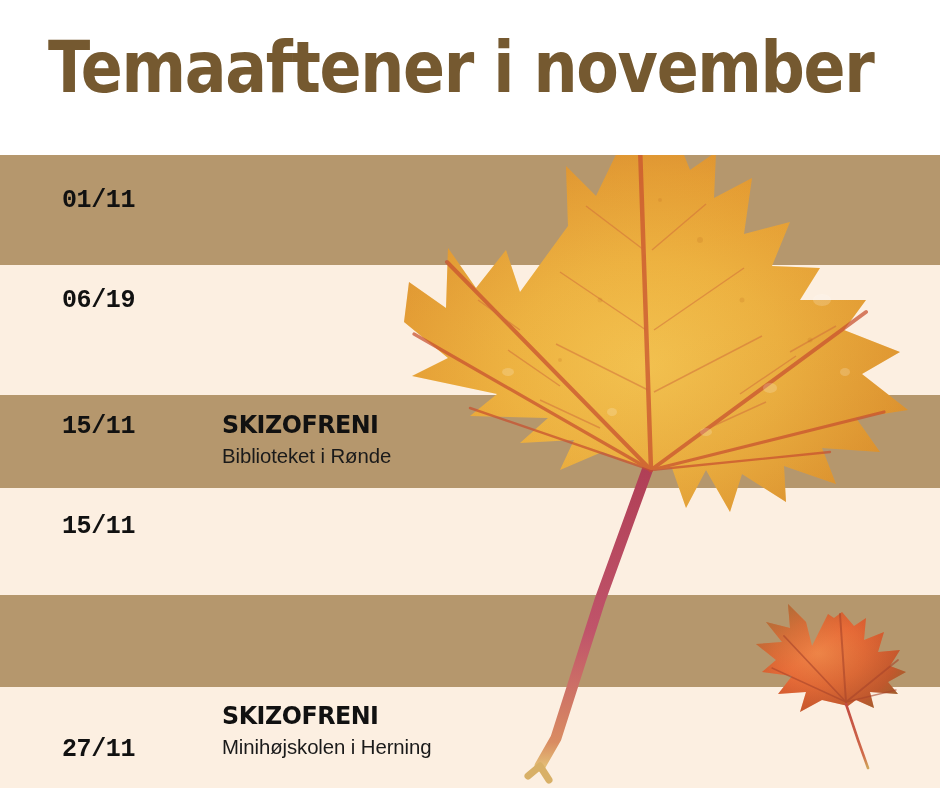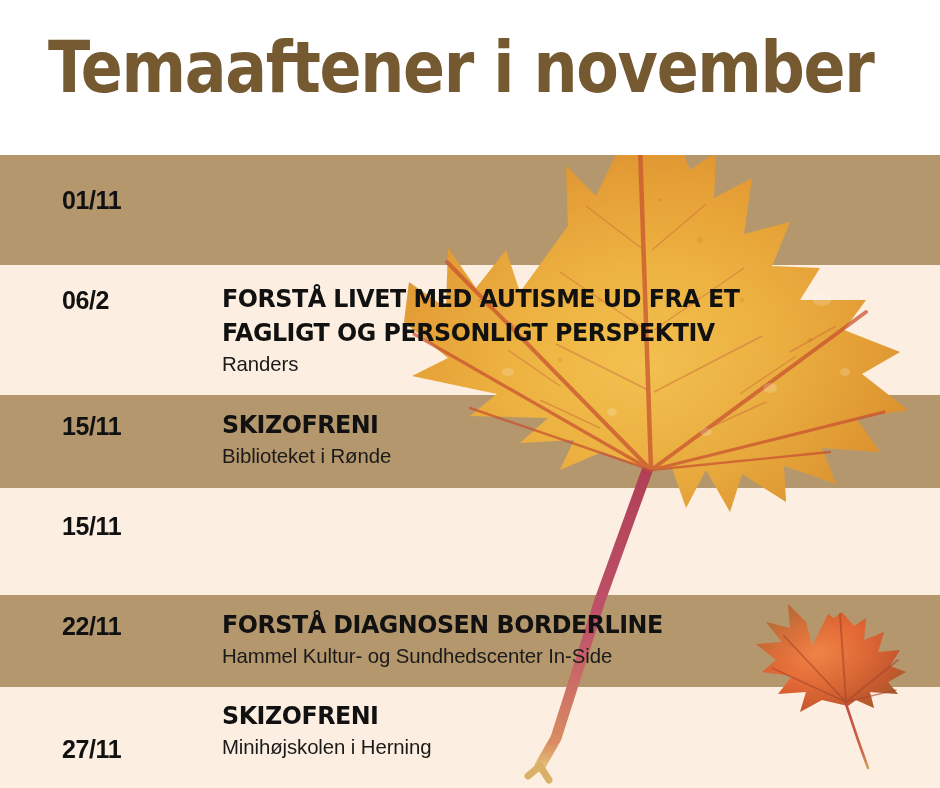--- a/index.html
+++ b/index.html
@@ -85,21 +85,21 @@
   }
   .row {
     position: absolute;
     left: 0;
     width: 940px;
     display: block;
   }
   .row-date {
     position: absolute;
     left: 62px;
-    font-family: Liberation Sans, sans-serif;
+    font-family: Liberation Mono, monospace;
     font-size: 25px;
     font-weight: 700;
     color: #111111;
     letter-spacing: -0.4px;
     white-space: nowrap;
   }
   .row-body {
     position: absolute;
     left: 222px;
     right: 10px;
@@ -288,47 +288,35 @@
     <div class="poster-title">Temaaftener i november</div>
   </div>
 
   <div class="rows">
 
     <div class="row" style="top:155px;height:110px;">
       <div class="row-date" style="top:31px;">01/11</div>
     </div>
 
     <div class="row" style="top:265px;height:130px;">
-      <div class="row-date" style="top:21px;">06/2</div>
-      <div class="row-body" style="top:17px;">
-        <div class="row-title">FORSTÅ LIVET MED AUTISME UD FRA ET
-FAGLIGT OG PERSONLIGT PERSPEKTIV</div>
-        <div class="row-venue">Randers</div>
-      </div>
+      <div class="row-date" style="top:21px;">06/19</div>
     </div>
 
     <div class="row" style="top:395px;height:93px;">
       <div class="row-date" style="top:17px;">15/11</div>
       <div class="row-body" style="top:13px;">
         <div class="row-title">SKIZOFRENI</div>
         <div class="row-venue">Biblioteket i Rønde</div>
       </div>
     </div>
 
     <div class="row" style="top:488px;height:107px;">
       <div class="row-date" style="top:24px;">15/11</div>
     </div>
 
-    <div class="row" style="top:595px;height:92px;">
-      <div class="row-date" style="top:17px;">22/11</div>
-      <div class="row-body" style="top:13px;">
-        <div class="row-title">FORSTÅ DIAGNOSEN BORDERLINE</div>
-        <div class="row-venue">Hammel Kultur- og Sundhedscenter In-Side</div>
-      </div>
-    </div>
 
     <div class="row" style="top:687px;height:101px;">
       <div class="row-date" style="top:16px;margin-top:32px;">27/11</div>
       <div class="row-body" style="top:12px;">
         <div class="row-title">SKIZOFRENI</div>
         <div class="row-venue">Minihøjskolen i Herning</div>
       </div>
     </div>
 
   </div>

